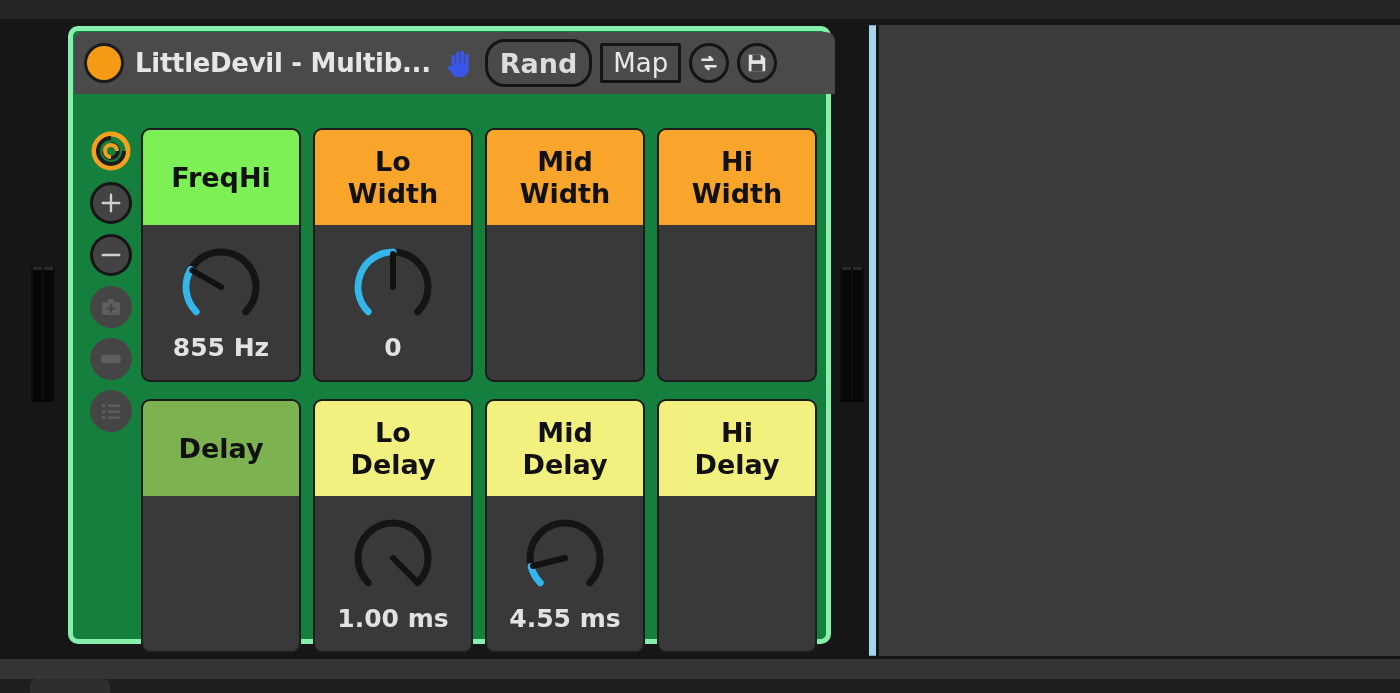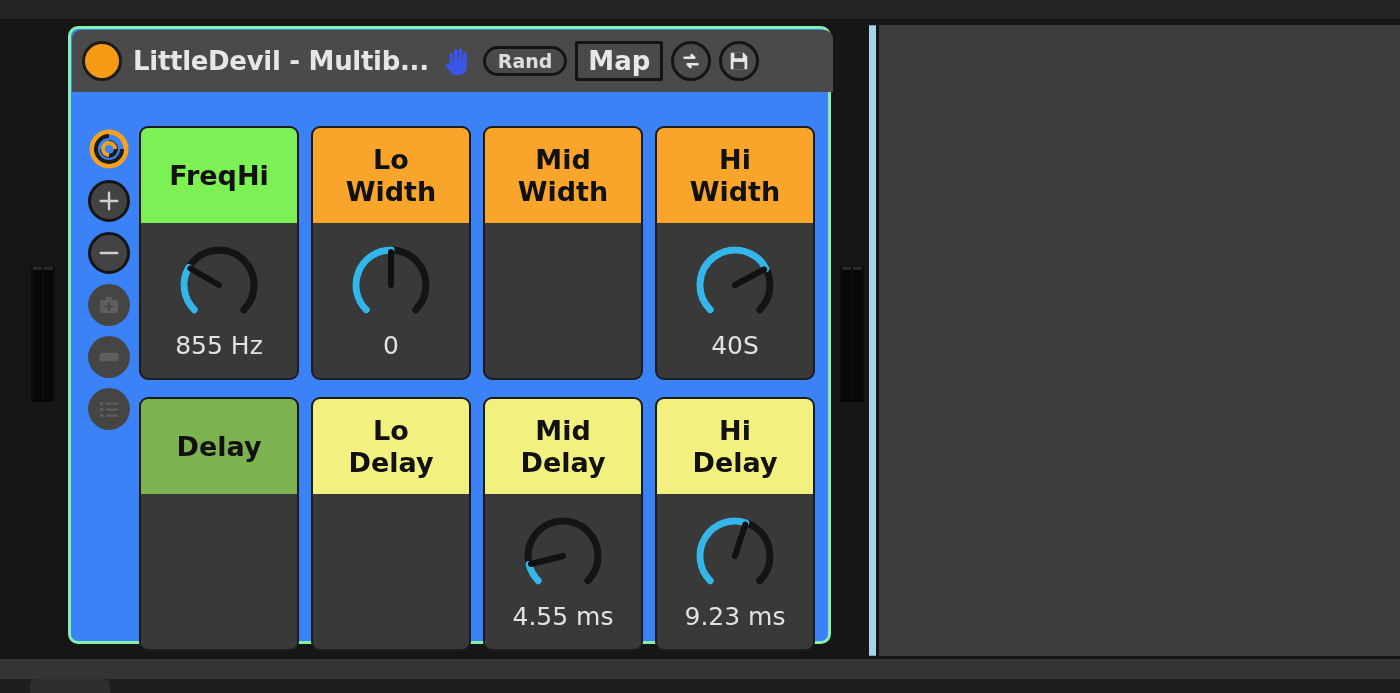--- a/index.html
+++ b/index.html
@@ -30,37 +30,37 @@
   .meter .bar { position:absolute; top:0; width:9px; height:135px; background:#070707;
                 border-top:3px solid #2a2a2a; }
   .meter .bar.b1 { left:2px; }
   .meter .bar.b2 { left:13px; }
   .meter-left  { left:31px; top:267px; }
   .meter-right { left:840px; top:267px; }
 
   
   .device {
     position:absolute; left:68px; top:26px; width:763px; height:618px;
-    background:#3b82f6; border:3px solid #86efac; border-radius:10px;
+    background:#15803d; border:5px solid #86efac; border-radius:10px;
   }
 
   
   .titlebar { position:absolute; left:1px; top:1px; width:761px; height:62px;
               background:#4a4a4a; border-radius:9px 9px 0 0; display:flex;
               align-items:center; padding-left:10px; gap:8px; }
   .dev-dot  { width:40px; height:40px; border-radius:50%; background:#f59b16;
               border:3px solid #1c1c1c; flex:0 0 auto; }
   .dev-title{ color:#e6e6e6; font-size:26px; font-weight:bold; letter-spacing:-.3px;
               white-space:nowrap; margin-left:3px; }
   .hand-icon{ width:34px; height:34px; flex:0 0 auto; margin-left:4px; }
-  .pill-btn { height:30px; padding:0 12px; border:3px solid #141414; border-radius:20px;
-              background:#4a4a4a; color:#dcdcdc; font-size:19px; font-weight:bold;
+  .pill-btn { height:48px; padding:0 12px; border:3px solid #141414; border-radius:20px;
+              background:#4a4a4a; color:#dcdcdc; font-size:27px; font-weight:bold;
               display:flex; align-items:center; justify-content:center; white-space:nowrap; }
   .rect-btn { height:40px; padding:0 10px; border:3px solid #141414; border-radius:2px;
-              background:#4a4a4a; color:#e8e8e8; font-size:26px; font-weight:bold;
+              background:#4a4a4a; color:#e8e8e8; font-size:26px; font-weight:normal;
               display:flex; align-items:center; justify-content:center; white-space:nowrap; }
   .circ-btn { width:40px; height:40px; border:3px solid #141414; border-radius:50%;
               background:#4a4a4a; display:flex; align-items:center; justify-content:center;
               flex:0 0 auto; }
 
   
   .rail { position:absolute; left:8px; top:72px; width:60px; bottom:8px;
           display:flex; flex-direction:column; align-items:center; gap:10px; padding-top:27px; }
   .rail-btn { width:42px; height:42px; border-radius:50%; display:flex;
               align-items:center; justify-content:center; flex:0 0 auto; }
@@ -73,21 +73,21 @@
           display:flex; flex-direction:column; gap:17px; }
   .row  { display:flex; gap:12px; }
   .cell { width:160px; height:254px; background:#393939; border:2px solid #1c1c1c;
           border-radius:9px; overflow:hidden; display:flex; flex-direction:column; }
   .cell-head { height:95px; display:flex; align-items:center; justify-content:center;
                text-align:center; color:#111; font-size:27px; font-weight:bold;
                line-height:1.18; padding:0 4px; }
   .cell-body { flex:1; display:flex; flex-direction:column; align-items:center;
                justify-content:flex-start; padding-top:10px; }
   .knob { width:104px; height:104px; }
-  .cell-val { color:#e2e2e2; font-size:25px; font-weight:normal; margin-top:-6px; }
+  .cell-val { color:#e2e2e2; font-size:25px; font-weight:bold; margin-top:-6px; }
 </style>
 </head>
 <body>
 
 <div id="stage">
 
   <div class="top-strip"></div>
   <div class="work-area"></div>
 
   <div class="right-panel"></div>
@@ -202,59 +202,50 @@
                   <line x1="52" y1="52" x2="52.00" y2="19.00" stroke="#111111" stroke-width="6" stroke-linecap="round"></line>
                 </svg></div>
             <div class="cell-val">0</div>
           </div>
         </div>
         <div class="cell">
           <div class="cell-head" style="background: rgb(249, 165, 43);">Mid<br>Width</div>
         </div>
         <div class="cell">
           <div class="cell-head" style="background: rgb(249, 165, 43);">Hi<br>Width</div>
-          <div class="cell-body">
-            <div class="knob"><svg viewBox="0 0 104 104" width="104" height="104">
-                  <path d="M 27.25 76.75 A 35 35 0 1 1 76.75 76.75" fill="none" stroke="#141414" stroke-width="7" stroke-linecap="round"></path>
-                  <path d="M 27.25 76.75 A 35 35 0 1 1 82.90 35.57" fill="none" stroke="#35b6e8" stroke-width="7" stroke-linecap="round"></path>
-                  <line x1="52" y1="52" x2="81.14" y2="36.51" stroke="#111111" stroke-width="6" stroke-linecap="round"></line>
-                </svg></div>
-            <div class="cell-val">40S</div>
-          </div>
         </div>
       </div>
 
       <div class="row">
         <div class="cell">
           <div class="cell-head" style="background: rgb(124, 179, 80);">Delay</div>
         </div>
         <div class="cell">
           <div class="cell-head" style="background: rgb(242, 240, 126);">Lo<br>Delay</div>
+          <div class="cell-body">
+            <div class="knob"><svg viewBox="0 0 104 104" width="104" height="104">
+                  <path d="M 27.25 76.75 A 35 35 0 1 1 76.75 76.75" fill="none" stroke="#141414" stroke-width="7" stroke-linecap="round"></path>
+                  <line x1="52" y1="52" x2="75.33" y2="75.33" stroke="#111111" stroke-width="6" stroke-linecap="round"></line>
+                </svg></div>
+            <div class="cell-val">1.00 ms</div>
+          </div>
         </div>
         <div class="cell">
           <div class="cell-head" style="background: rgb(242, 240, 126);">Mid<br>Delay</div>
           <div class="cell-body">
             <div class="knob"><svg viewBox="0 0 104 104" width="104" height="104">
                   <path d="M 27.25 76.75 A 35 35 0 1 1 76.75 76.75" fill="none" stroke="#141414" stroke-width="7" stroke-linecap="round"></path>
                   <path d="M 27.25 76.75 A 35 35 0 0 1 18.04 60.47" fill="none" stroke="#35b6e8" stroke-width="7" stroke-linecap="round"></path>
                   <line x1="52" y1="52" x2="19.98" y2="59.98" stroke="#111111" stroke-width="6" stroke-linecap="round"></line>
                 </svg></div>
             <div class="cell-val">4.55 ms</div>
           </div>
         </div>
         <div class="cell">
           <div class="cell-head" style="background: rgb(242, 240, 126);">Hi<br>Delay</div>
-          <div class="cell-body">
-            <div class="knob"><svg viewBox="0 0 104 104" width="104" height="104">
-                  <path d="M 27.25 76.75 A 35 35 0 1 1 76.75 76.75" fill="none" stroke="#141414" stroke-width="7" stroke-linecap="round"></path>
-                  <path d="M 27.25 76.75 A 35 35 0 0 1 62.82 18.71" fill="none" stroke="#35b6e8" stroke-width="7" stroke-linecap="round"></path>
-                  <line x1="52" y1="52" x2="62.20" y2="20.62" stroke="#111111" stroke-width="6" stroke-linecap="round"></line>
-                </svg></div>
-            <div class="cell-val">9.23 ms</div>
-          </div>
         </div>
       </div>
     </div>
 
   </div>
 
   <div class="bottom-strip"></div>
   <div class="bottom-dark"></div>
   <div class="bottom-tab"></div>
 </div>

